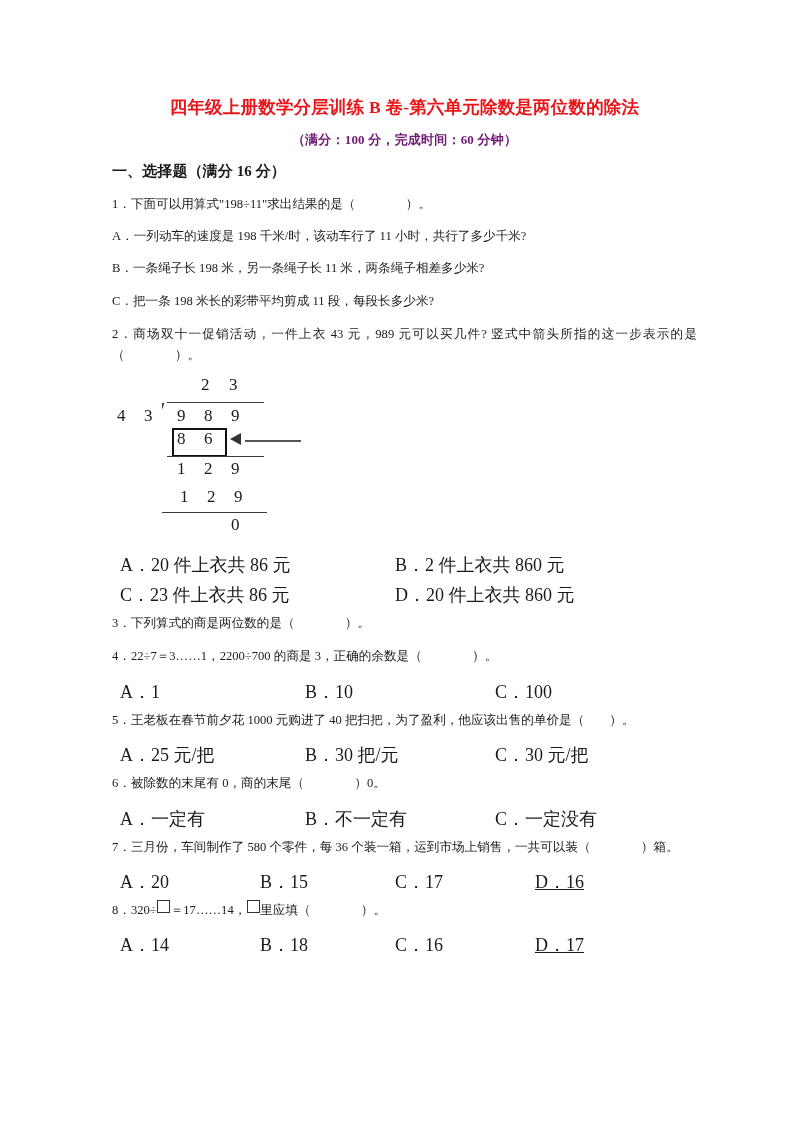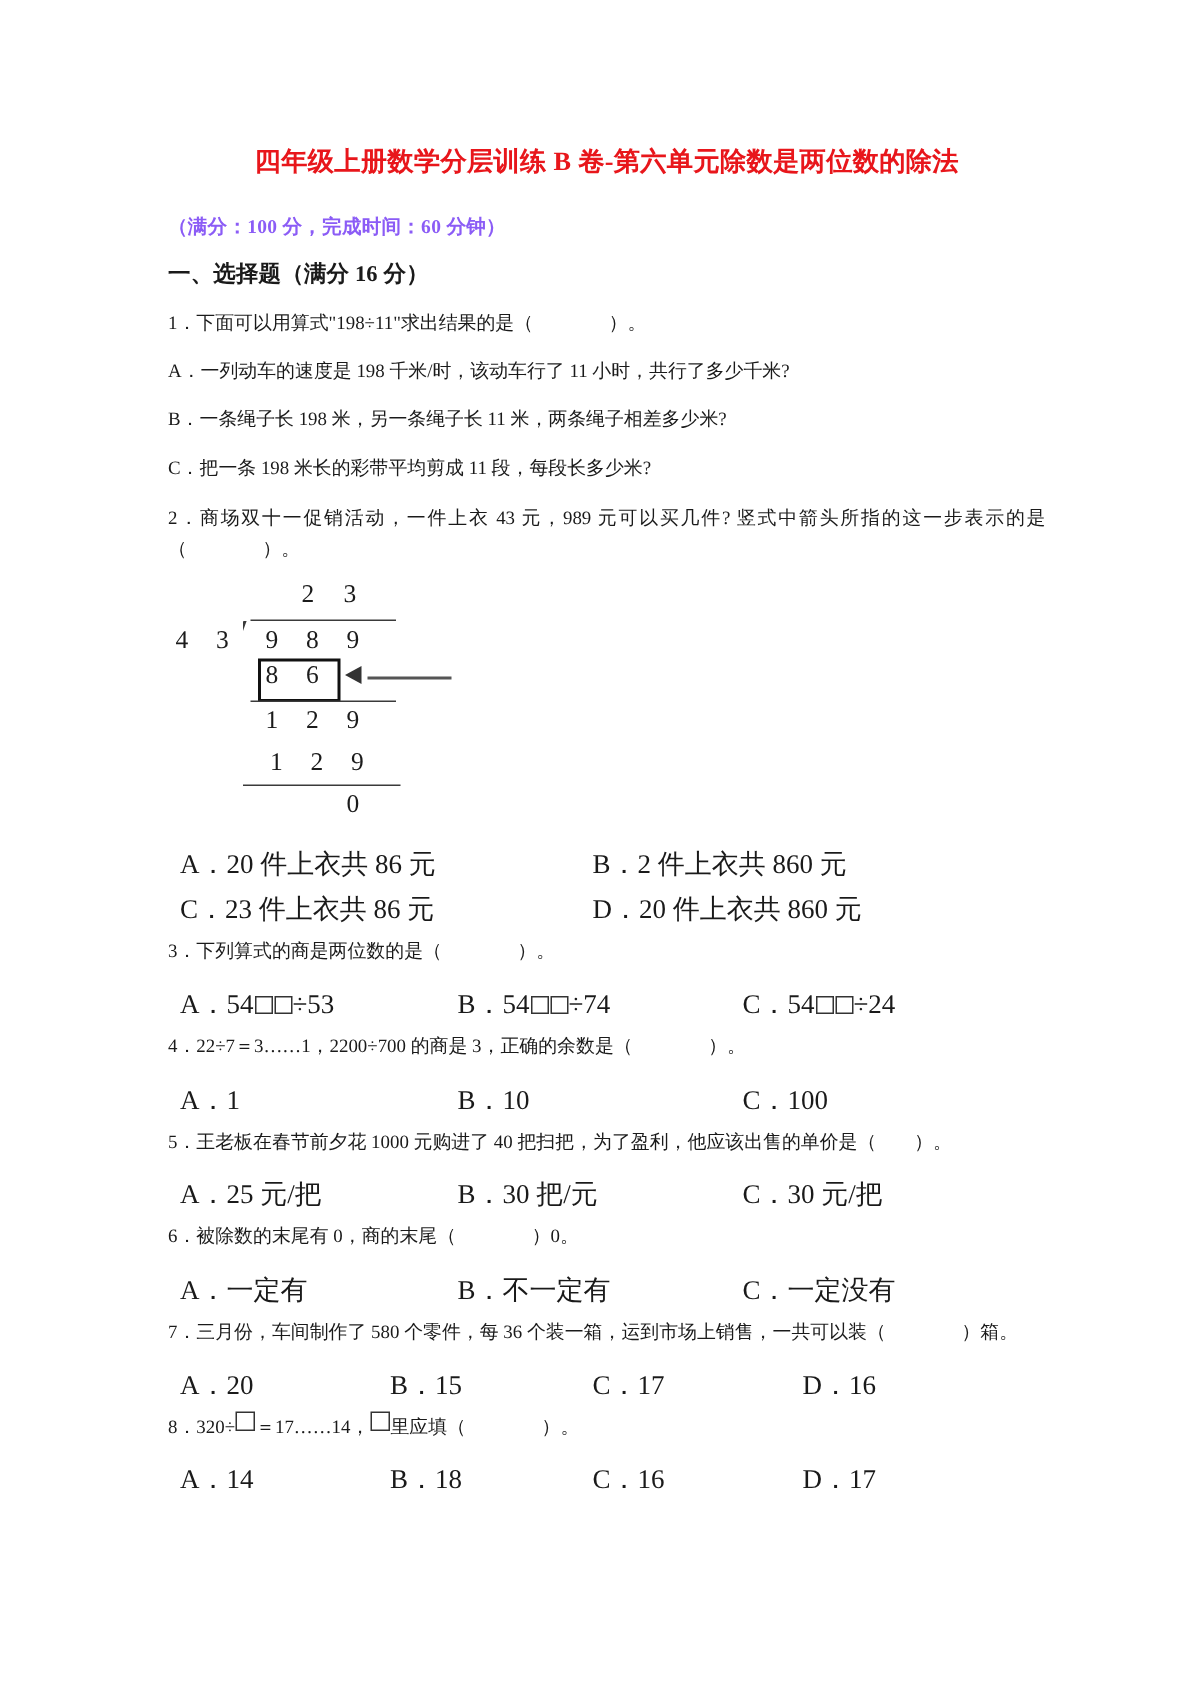--- a/index.html
+++ b/index.html
@@ -34,25 +34,25 @@
   .doc-title {
     color: #e8161b;
     font-weight: bold;
     font-size: 17.5px;
     line-height: 1.35;
     text-align: center;
     letter-spacing: 0.2px;
     white-space: nowrap;
   }
   .doc-subtitle {
-    margin-top: 22px;
-    text-align: left;
+    margin-top: 11px;
+    text-align: center;
     font-weight: bold;
     font-size: 13px;
-    color: #8b5cf6;
+    color: #701a75;
     letter-spacing: 0.2px;
   }
 
   
   .section-header {
     margin-top: 13px;
     font-weight: bold;
     font-size: 15px;
     letter-spacing: 0.1px;
   }
@@ -83,21 +83,21 @@
   .opts.c2 .opt:nth-child(1) { left: 8px; }
   .opts.c2 .opt:nth-child(2) { left: 283px; }
   
   .opts.c3 .opt:nth-child(1) { left: 8px; }
   .opts.c3 .opt:nth-child(2) { left: 193px; }
   .opts.c3 .opt:nth-child(3) { left: 383px; }
   
   .opts.c4 .opt:nth-child(1) { left: 8px; text-align: center; }
   .opts.c4 .opt:nth-child(2) { left: 148px; }
   .opts.c4 .opt:nth-child(3) { left: 283px; }
-  .opts.c4 .opt:nth-child(4) { left: 423px; }
+  .opts.c4 .opt:nth-child(4) { left: 423px; text-decoration: underline; }
 
   .blankbox {
     display: inline-block;
     width: 10px;
     height: 10px;
     border: 1px solid #333;
     vertical-align: -1px;
     margin: 0 0.5px;
   }
   .blankbox.big {
@@ -227,25 +227,20 @@
     <div class="opts c2">
       <span class="opt">A．20 件上衣共 86 元</span>
       <span class="opt">B．2 件上衣共 860 元</span>
     </div>
     <div class="opts c2">
       <span class="opt">C．23 件上衣共 86 元</span>
       <span class="opt">D．20 件上衣共 860 元</span>
     </div>
 
     <div class="qtext">3．下列算式的商是两位数的是（　　　　）。</div>
-    <div class="opts c3">
-      <span class="opt">A．54<span class="blankbox"></span><span class="blankbox"></span>÷53</span>
-      <span class="opt">B．54<span class="blankbox"></span><span class="blankbox"></span>÷74</span>
-      <span class="opt">C．54<span class="blankbox"></span><span class="blankbox"></span>÷24</span>
-    </div>
 
     <div class="qtext">4．22÷7＝3……1，2200÷700 的商是 3，正确的余数是（　　　　）。</div>
     <div class="opts c3">
       <span class="opt">A．1</span>
       <span class="opt">B．10</span>
       <span class="opt">C．100</span>
     </div>
 
     <div class="qtext">5．王老板在春节前夕花 1000 元购进了 40 把扫把，为了盈利，他应该出售的单价是（　　）。</div>
     <div class="opts c3">

